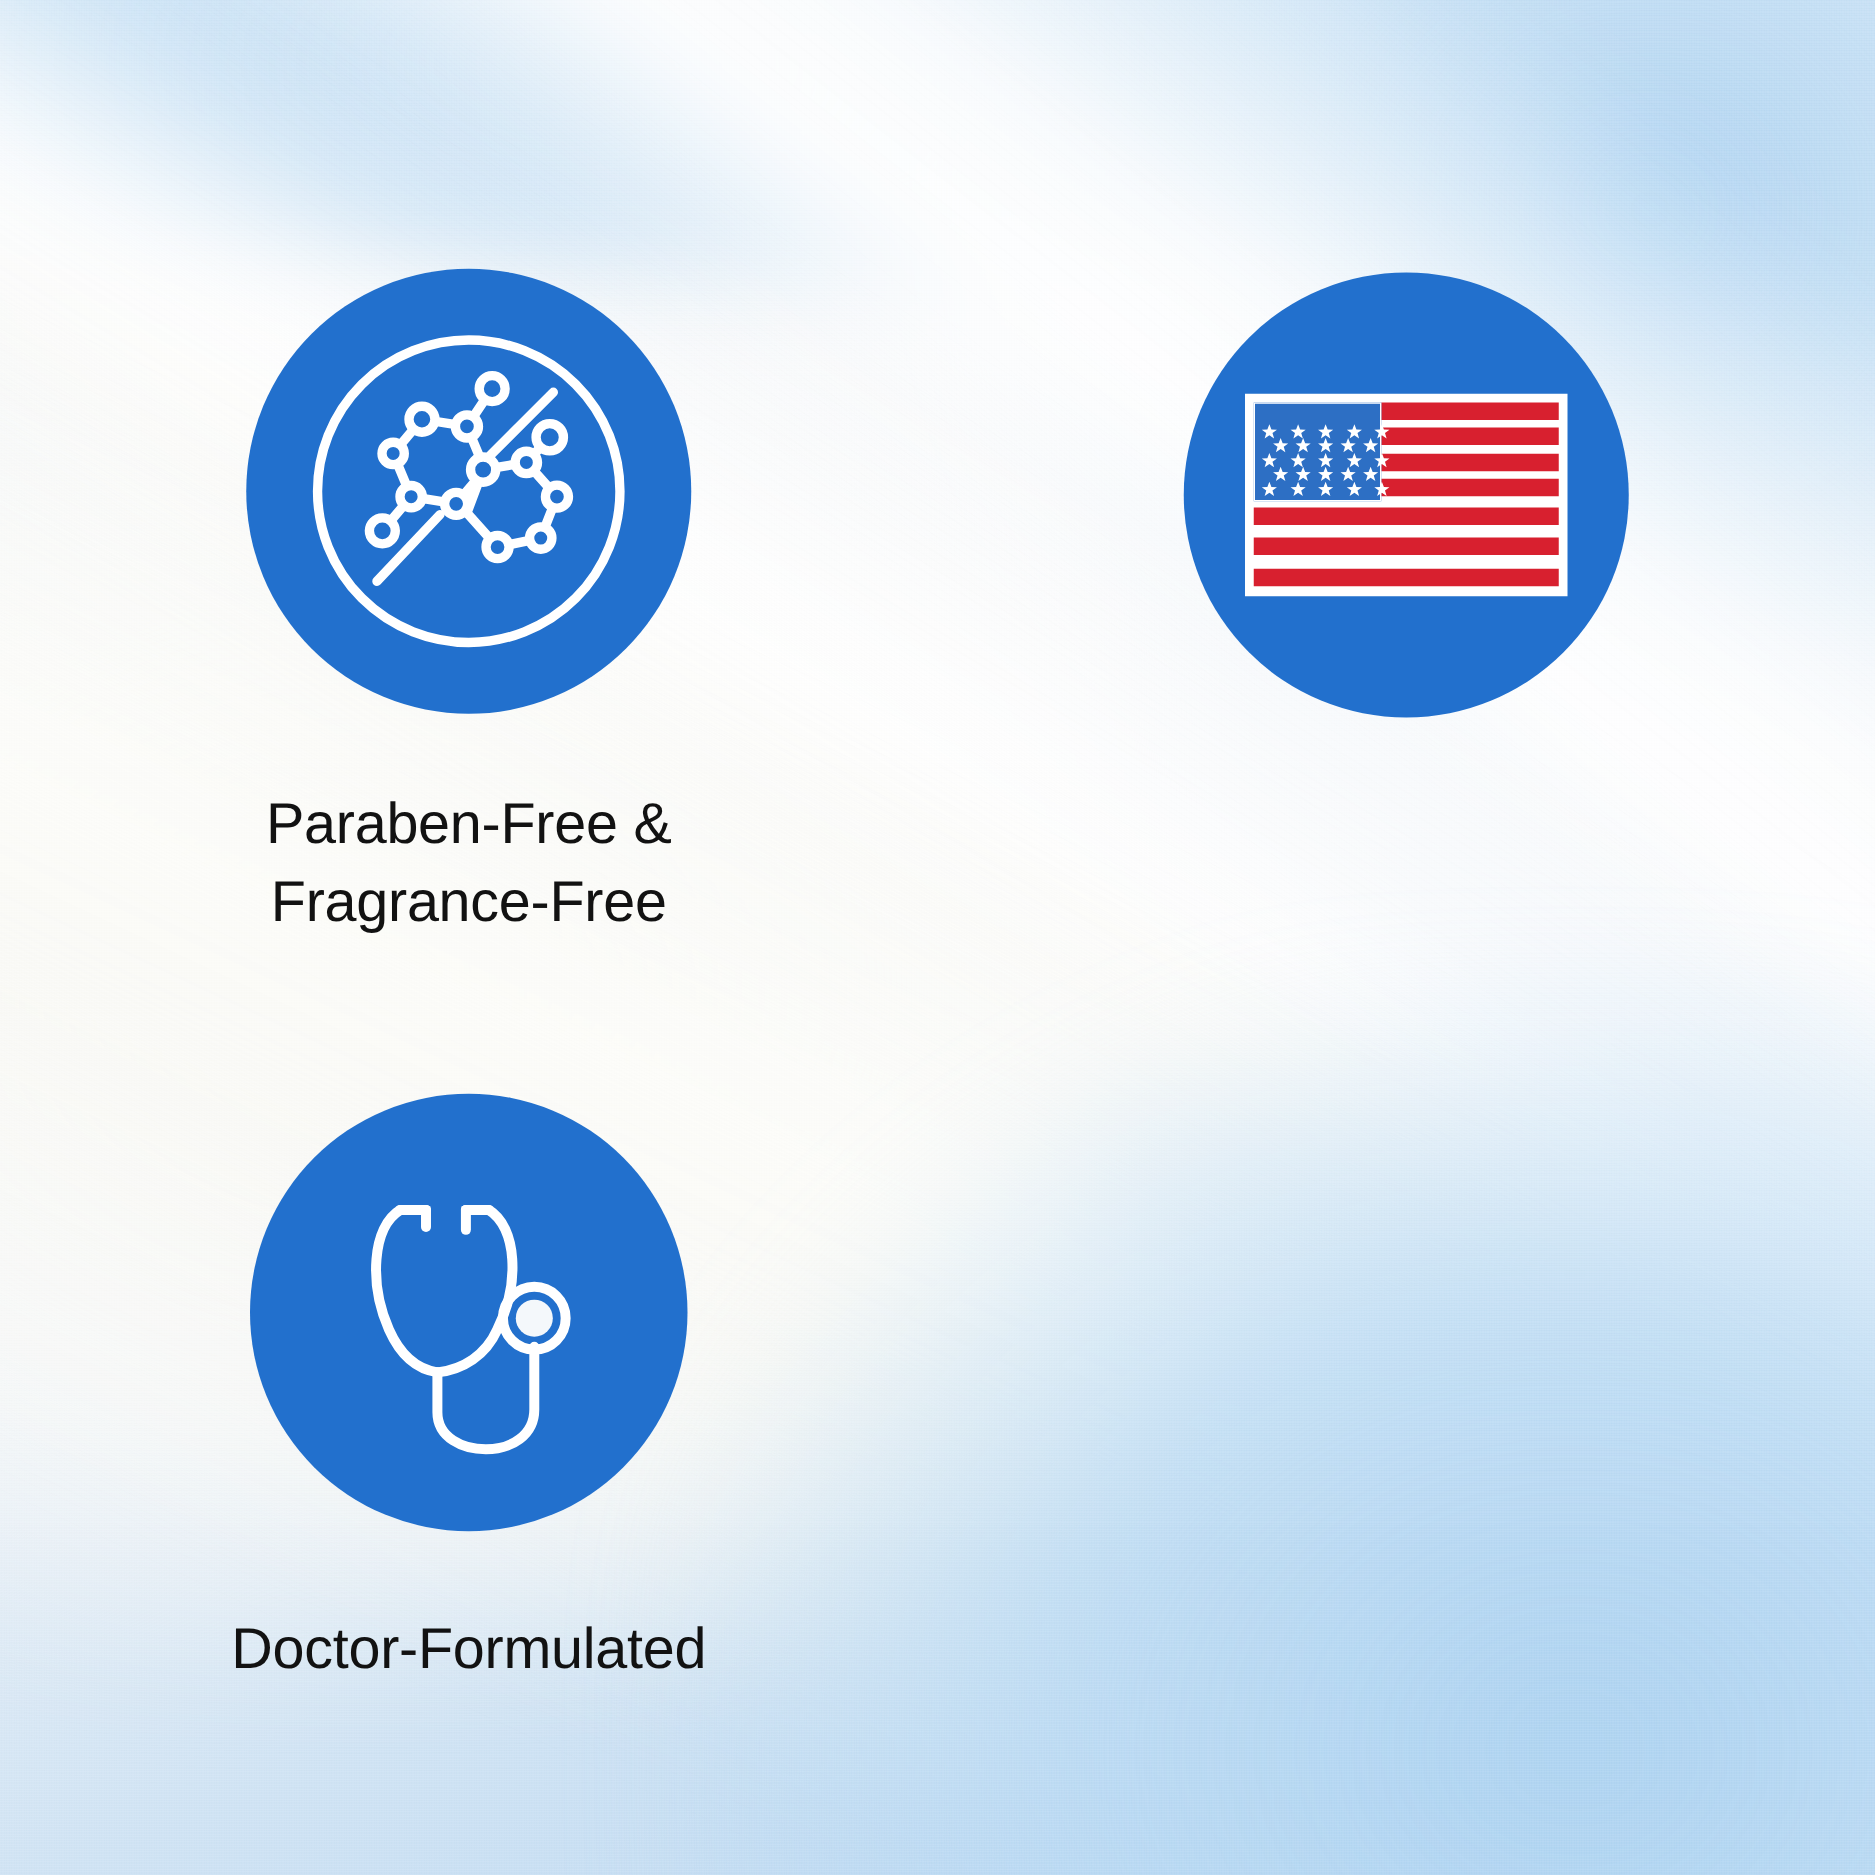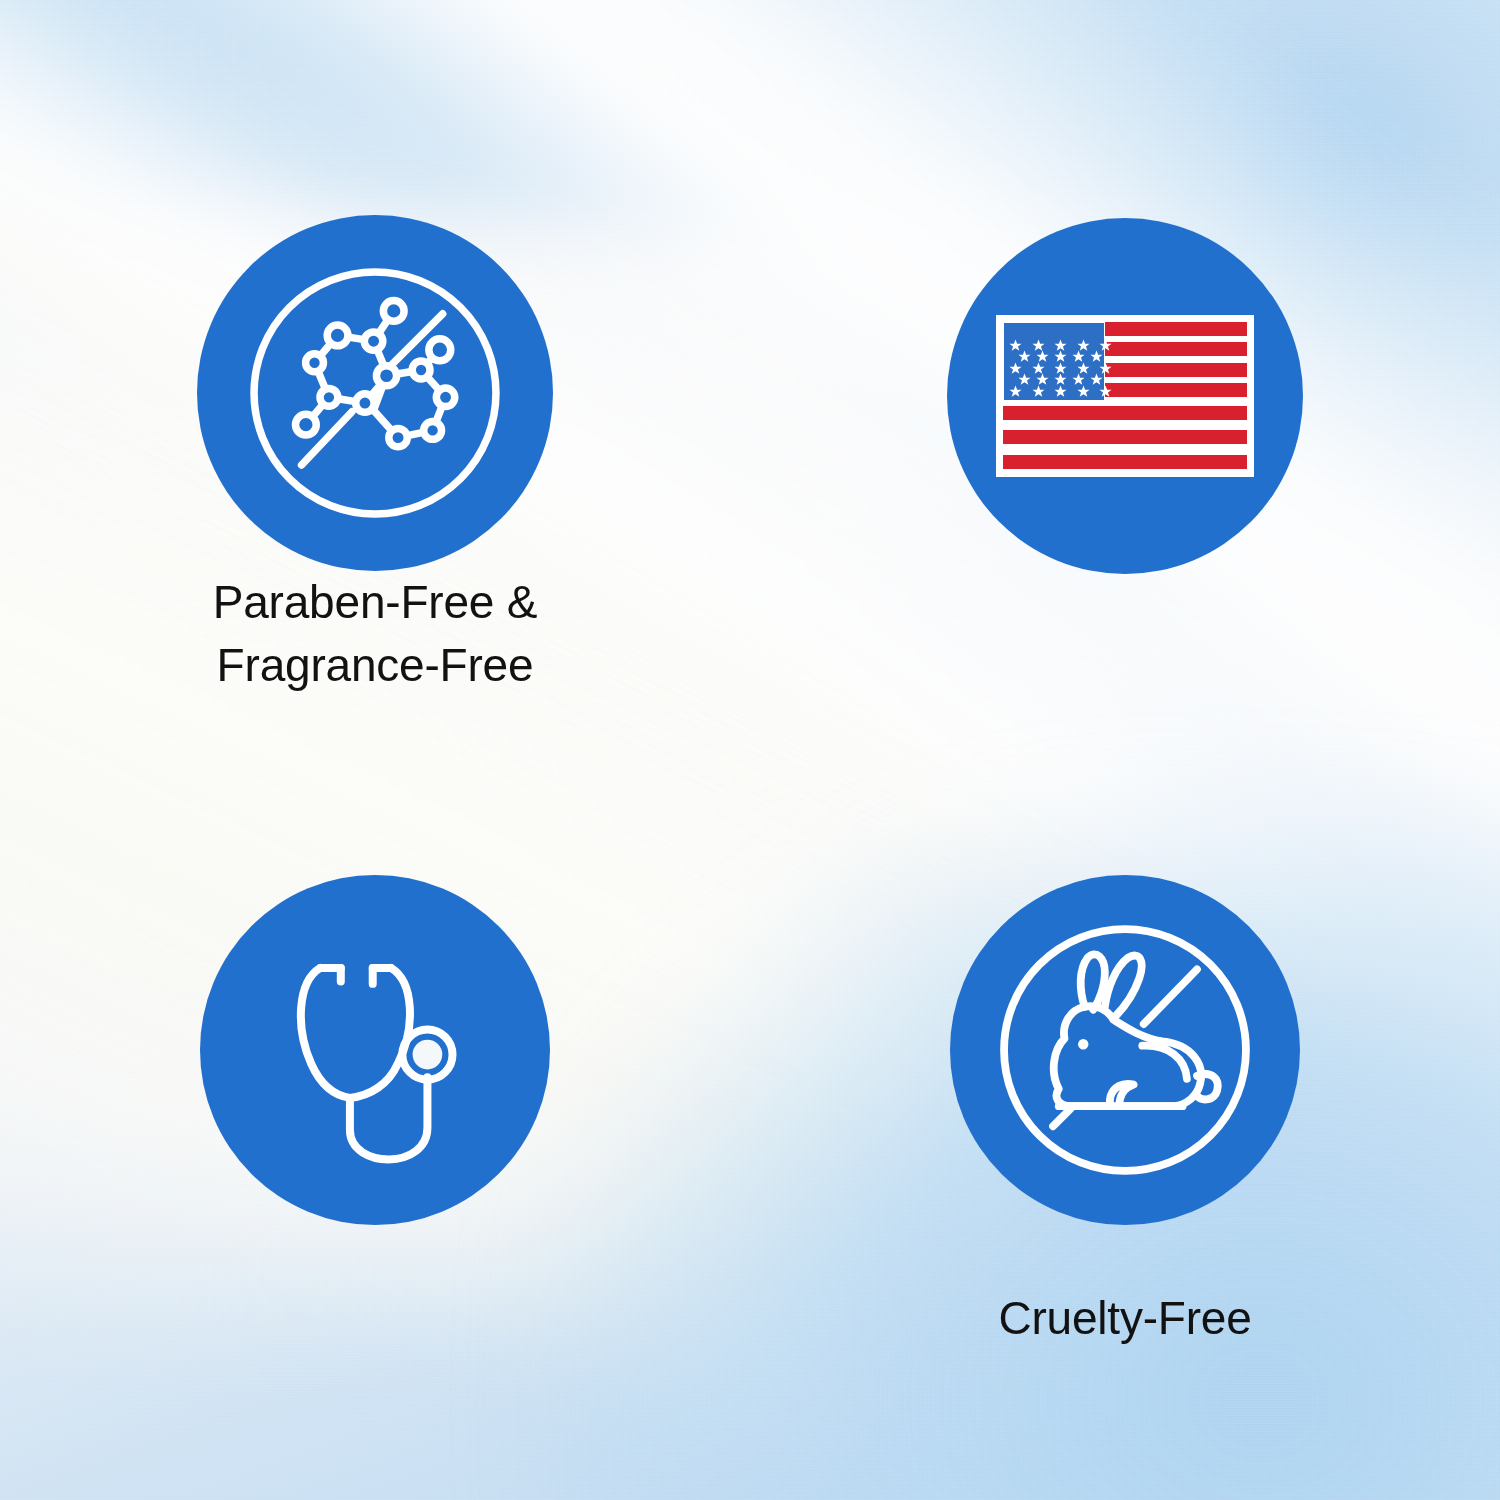--- a/index.html
+++ b/index.html
@@ -170,20 +170,21 @@
     align-items: center;
     justify-content: center;
     flex: 0 0 auto;
   }
   .badge-circle.sm {
     width: 350px;
     height: 350px;
   }
 
   .badge-label {
+    margin-top: 56px;
     text-align: center;
     color: #121212;
     font-size: 46px;
     line-height: 1.36;
     font-weight: 400;
     letter-spacing: -0.2px;
     white-space: pre-line;
   }
   .badge-label.one-line { margin-top: 56px; }
   .cell-r1c0 .badge-label,
@@ -462,55 +463,18 @@
 
           <path d="M114 28 C134 40 136 80 120 112 C112 130 96 140 78 142"></path>
 
           <path d="M78 142 L78 170 C78 188 96 196 112 196 C130 196 146 186 146 168 L146 124"></path>
 
           <circle cx="146" cy="104" r="22"></circle>
 
           <circle cx="146" cy="104" r="13" fill="#f4f8fb" stroke="none"></circle>
         </svg>
       </div>
+      <div class="badge-label one-line">Doctor-Formulated</div>
     </div>
 
-    <div class="cell cell-r1c1">
-      <div class="badge-circle sm">
-        <svg class="icon-art" width="288" height="288" viewBox="0 0 200 200" fill="none" stroke="#ffffff" stroke-width="5.4" stroke-linecap="round" stroke-linejoin="round">
-
-          <circle cx="100" cy="100" r="84"></circle>
-
-          <line x1="150" y1="44" x2="113" y2="82"></line>
-
-          <line x1="50" y1="153" x2="62" y2="141"></line>
-
-          <path d="M62 139
-                   C54 139 50 133 54 127
-                   C48 116 50 100 58 92
-                   C56 82 62 72 72 70
-                   C80 68 88 72 92 79
-                   C100 84 112 92 126 94
-                   C146 96 156 110 152 124
-                   C150 132 143 138 134 139
-                   L96 139
-                   C96 131 100 126 106 124
-                   C98 122 92 126 90 132
-                   C89 136 90 139 90 139 Z"></path>
-
-          <path d="M150 118 C160 114 166 120 164 128 C162 135 154 136 150 132"></path>
-
-          <path d="M112 97 C130 96 142 106 143 120"></path>
-
-          <path d="M72 70 C68 58 68 44 74 36 C80 30 86 36 86 46 C86 56 82 66 78 72"></path>
-
-          <path d="M86 70 C88 56 94 42 102 36 C110 31 114 38 110 50 C106 62 98 72 92 78"></path>
-
-          <circle cx="71" cy="96" r="3.6" fill="#ffffff" stroke="none"></circle>
-
-          <path d="M54 139 L140 139"></path>
-        </svg>
-      </div>
-      <div class="badge-label one-line">Cruelty-Free</div>
-    </div>
 
   </div>
 </div>
 
 </body></html>

